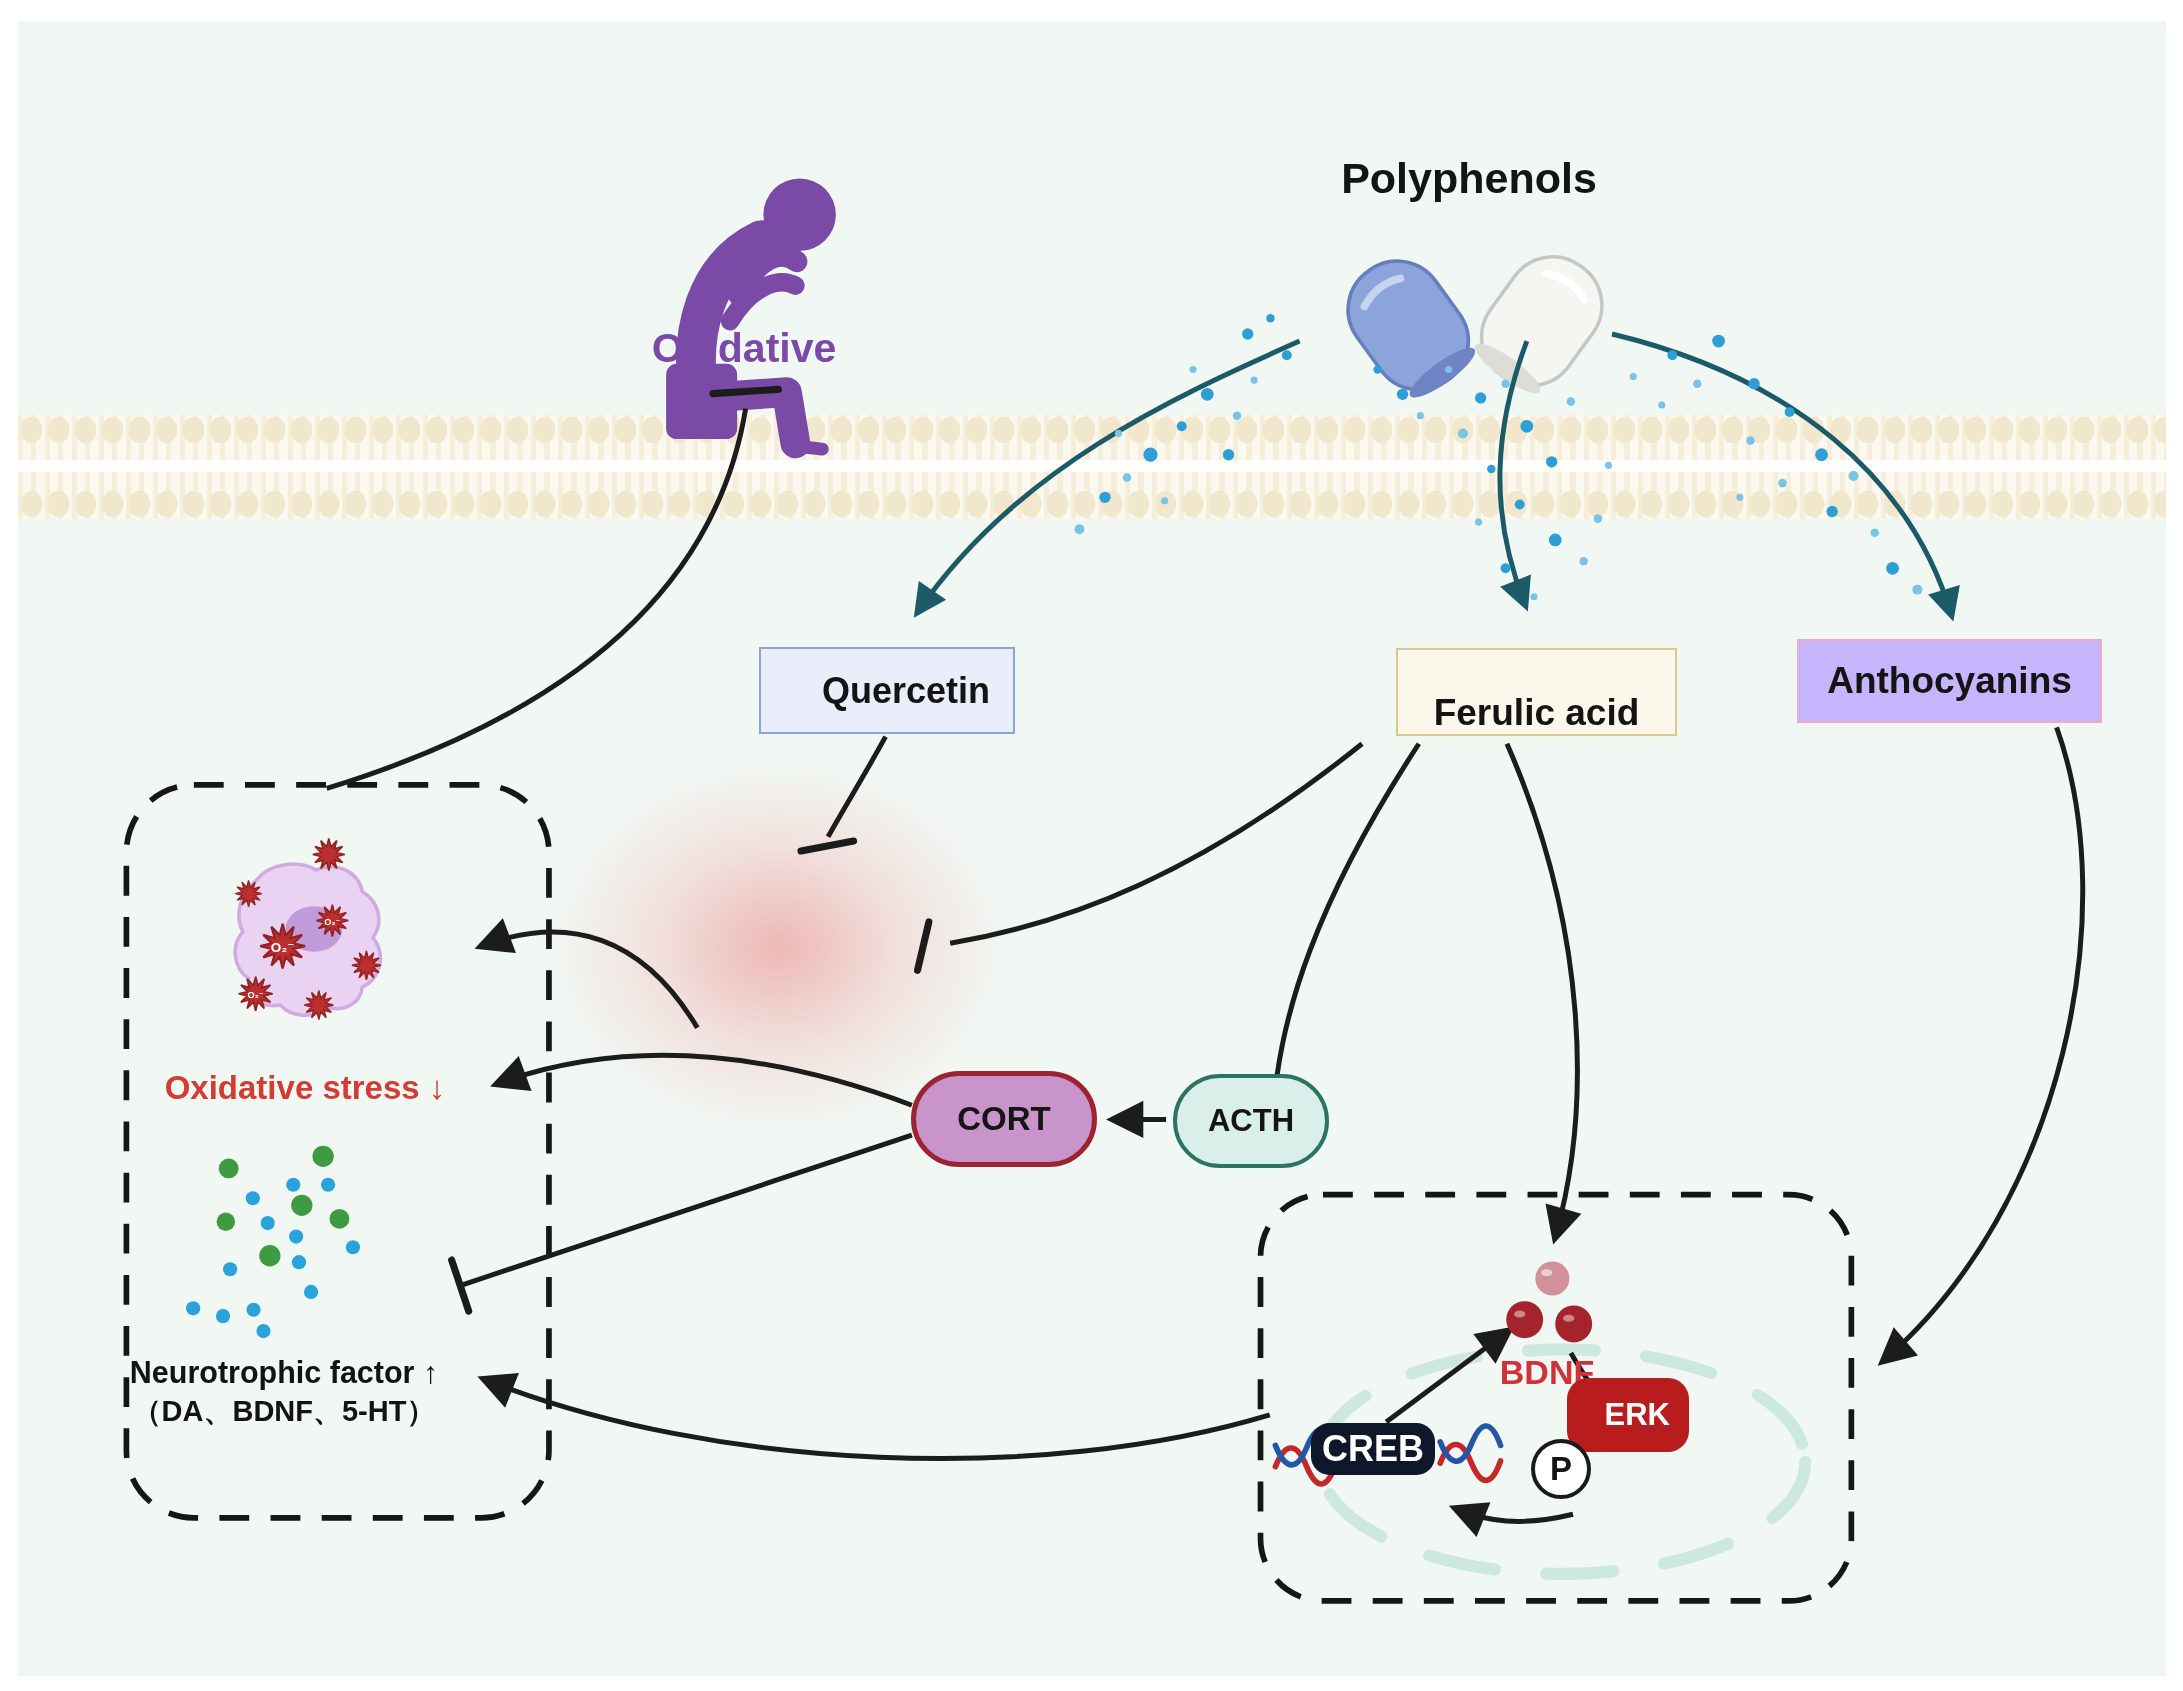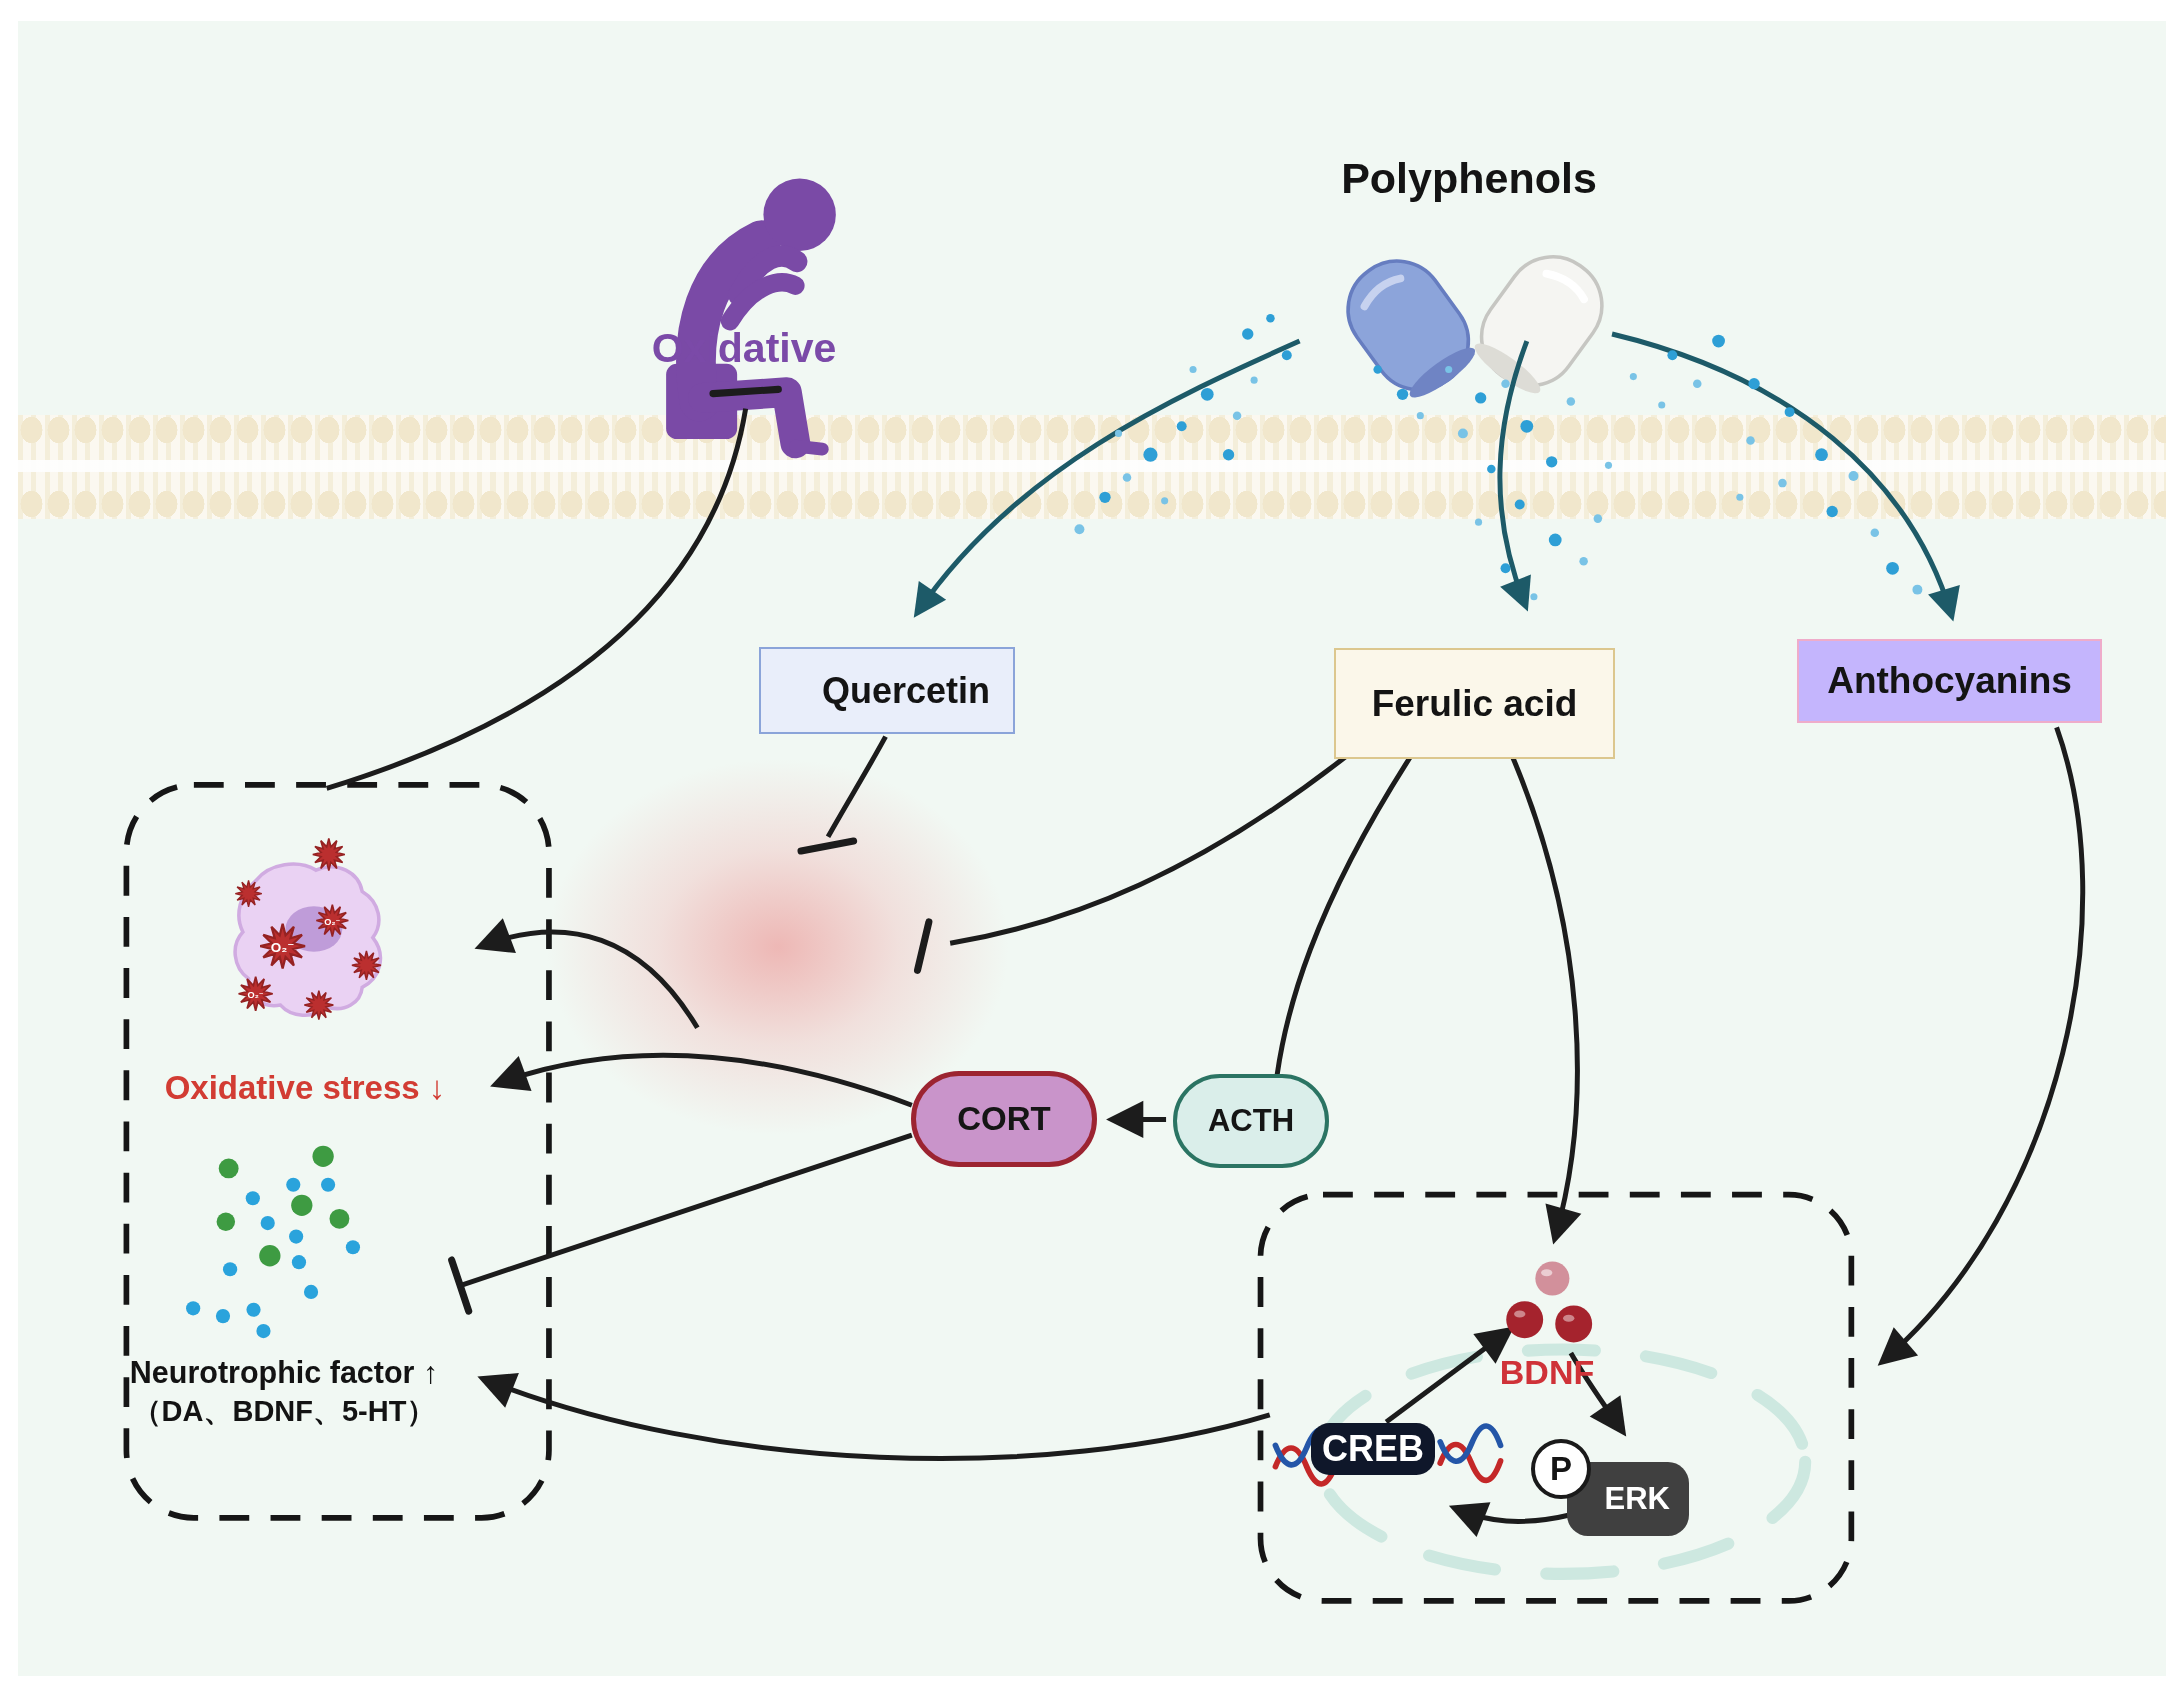--- a/index.html
+++ b/index.html
@@ -13,26 +13,26 @@
       linear-gradient(to bottom, rgba(0,0,0,0) 0px, rgba(0,0,0,0) 45px, rgba(255,255,255,0.95) 45px, rgba(255,255,255,0.95) 57px, rgba(0,0,0,0) 57px),
       repeating-linear-gradient(90deg, #f5eed9 0 5px, #fcf9f0 5px 13.5px);}
   .glow{position:absolute;left:547px;top:759px;width:462px;height:376px;border-radius:50%;
     background:radial-gradient(closest-side, rgba(234,120,120,0.50), rgba(240,168,168,0.30) 52%, rgba(246,216,216,0) 100%);}
   svg.overlay{position:absolute;left:0;top:0;z-index:5;}
   .lbl{position:absolute;transform:translate(-50%,-50%);white-space:nowrap;font-weight:bold;z-index:10;line-height:1.3;}
   .cbox{position:absolute;display:flex;align-items:center;justify-content:center;font-weight:bold;z-index:10;box-sizing:border-box;}
   .pill{position:absolute;display:flex;align-items:center;justify-content:center;font-weight:bold;z-index:10;box-sizing:border-box;}
   .center-text{text-align:center;}
   #quercetin-box{left:759px;top:647px;width:256px;height:87px;background:#e9eefa;border:2.8px solid #8ba4d9;font-size:36px;color:#141414;padding-left:38px;}
-  #ferulic-box{left:1334px;top:648px;width:281px;height:111px;background:#fbf7ea;border:2.8px solid #dcc78e;font-size:37px;color:#141414;}
+  #ferulic-box{left:1396px;top:648px;width:281px;height:88px;background:#fbf7ea;border:2.8px solid #dcc78e;font-size:37px;color:#141414;align-items:flex-end;}
   #antho-box{left:1797px;top:639px;width:305px;height:84px;background:#c4b5fd;border:2.8px solid #efacca;font-size:37px;color:#141414;}
   #cort-pill{left:911px;top:1071px;width:186px;height:96px;background:#c994ca;border:5px solid #9c2431;border-radius:50px;font-size:33px;color:#151515;}
   #acth-pill{left:1173px;top:1074px;width:156px;height:94px;background:#daeeea;border:4.3px solid #2b7463;border-radius:47px;font-size:31px;color:#151515;}
   #creb-box{left:1311px;top:1423px;width:124px;height:52px;background:#0f172a;border-radius:18.5px;font-size:36px;color:#ffffff;}
-  #erk-box{left:1567px;top:1462px;width:122px;height:74px;background:#404040;border-radius:21px;font-size:31px;color:#ffffff;padding-left:18.5px;}
+  #erk-box{left:1567px;top:1378px;width:122px;height:74px;background:#b91c1c;border-radius:21px;font-size:31px;color:#ffffff;padding-left:18.5px;}
   #p-circle{left:1531px;top:1439px;width:60px;height:60px;background:#ffffff;border:4.3px solid #1a1a1a;border-radius:50%;font-size:33px;color:#151515;z-index:12;}
 </style>
 </head>
 <body>
 
 <div id="stage">
   <div id="panel"></div>
 
   <div class="membrane"></div>
   <div class="glow"></div>

